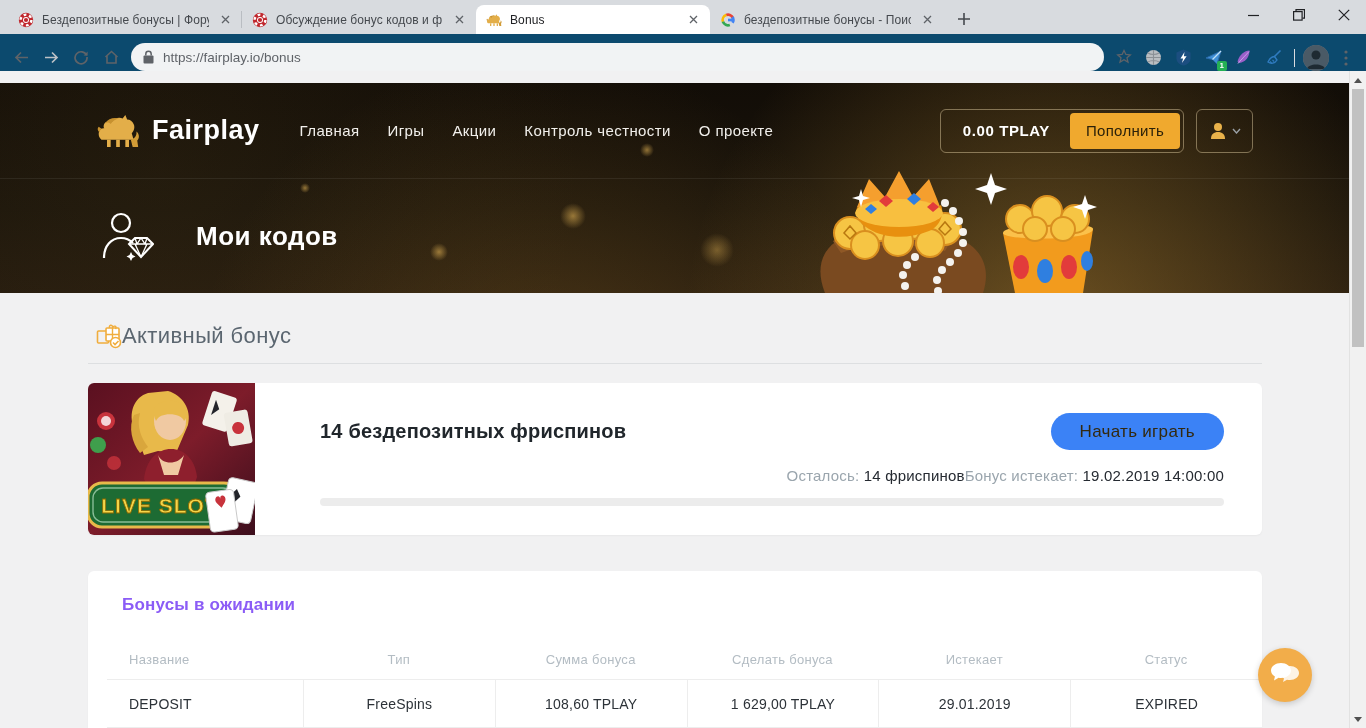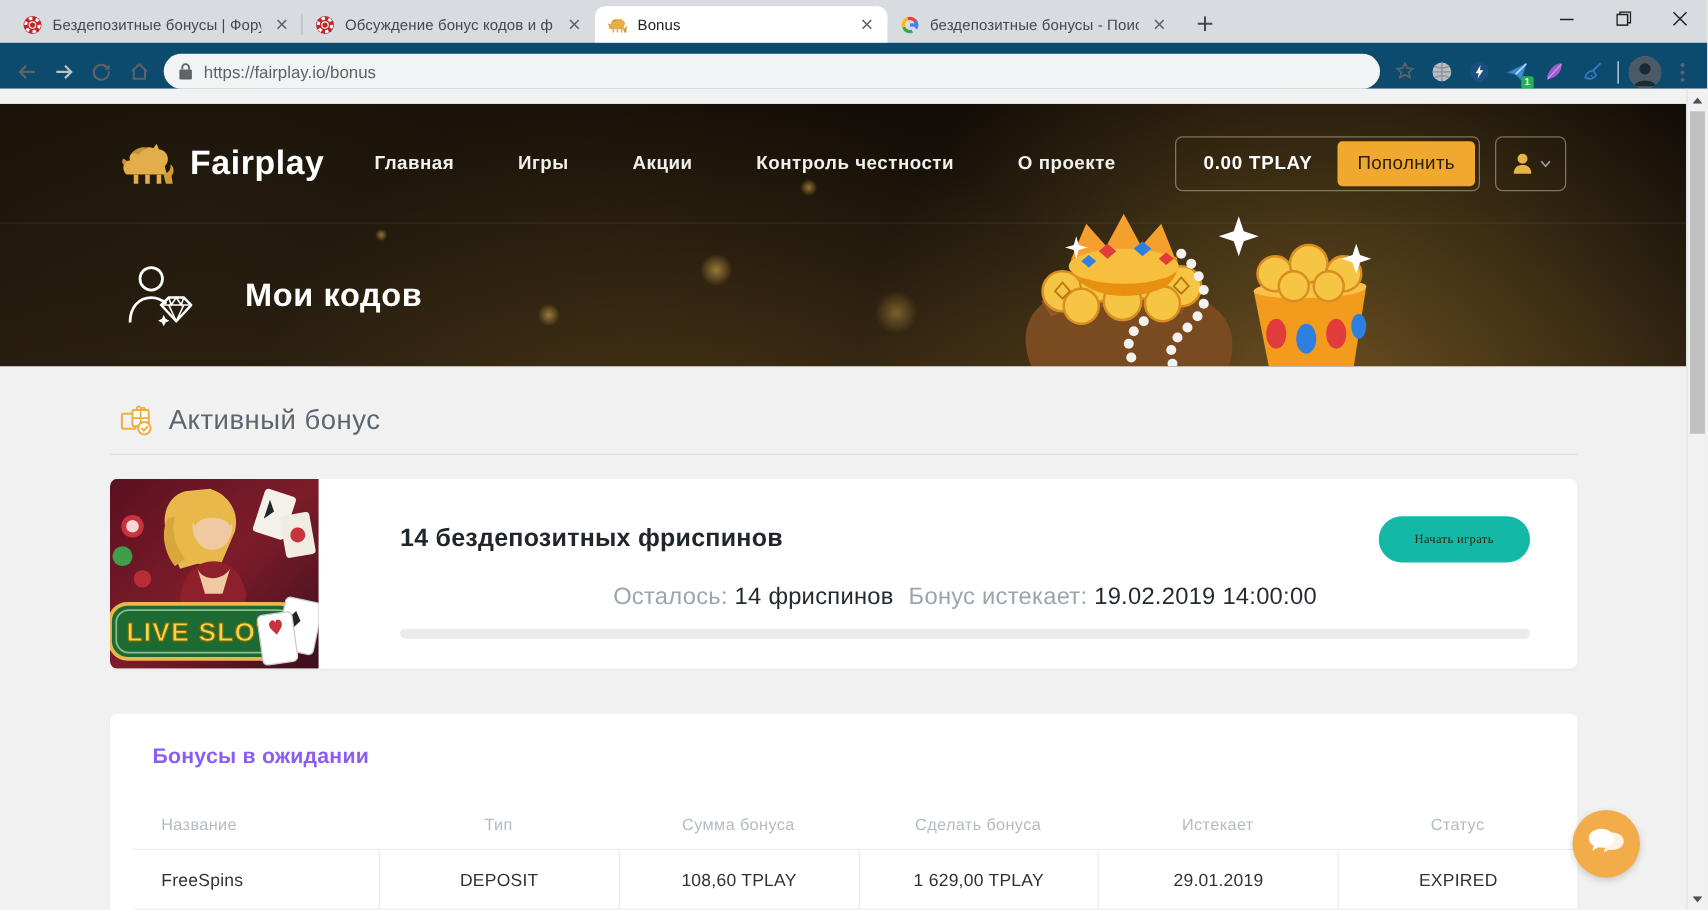--- a/index.html
+++ b/index.html
@@ -50,48 +50,48 @@
       radial-gradient(circle at 78% 115%, rgba(214,160,60,.40), rgba(214,160,60,0) 34%),
       radial-gradient(circle at 40% 150%, rgba(160,115,40,.30), rgba(160,115,40,0) 40%),
       radial-gradient(circle at 12% 40%, rgba(90,70,30,.18), rgba(90,70,30,0) 35%),
       linear-gradient(180deg, #120d07 0%, #1a140b 60%, #241a0e 100%);
   }
   .bokeh { position:absolute; border-radius:50%; background:radial-gradient(circle, rgba(240,190,90,.55), rgba(240,190,90,0) 70%); }
   .site-header { position:absolute; left:0; top:0; width:100%; height:96px; display:flex; align-items:center;
                  padding:0 96px; border-bottom:1px solid rgba(255,255,255,.07); }
   .brand { display:flex; align-items:center; gap:12px; }
   .brand-name { color:#fff; font-size:27px; font-weight:bold; letter-spacing:.5px; }
-  .main-nav { display:flex; gap:51px; margin-left:40px;font-weight:bold; }
+  .main-nav { display:flex; gap:28px; margin-left:40px; }
   .nav-item { color:#f2f0ec; font-size:15px; letter-spacing:.4px; cursor:pointer; white-space:nowrap; }
   .header-right { margin-left:auto; display:flex; align-items:center; gap:12px; }
   .balance-pill { height:44px; border:1px solid rgba(235,215,170,.45); border-radius:6px; display:flex; align-items:center;
                   padding:3px 3px 3px 22px; gap:20px; }
   .balance-amt { color:#fff; font-size:15px; font-weight:bold; letter-spacing:.6px; }
   .topup-btn { height:36px; padding:0 16px; background:#f0a92e; border:none; border-radius:4px;
                font-size:15px; color:#2b2109; font-family:inherit; letter-spacing:.3px; cursor:pointer; }
   .user-btn { width:57px; height:44px; border:1px solid rgba(235,215,170,.45); border-radius:6px;
               display:flex; align-items:center; justify-content:center; gap:4px; cursor:pointer; }
   .hero { position:absolute; left:0; top:96px; width:100%; height:114px; display:flex; align-items:center; padding:0 100px; }
   .hero-title { color:#fff; font-size:26px; letter-spacing:.5px; margin-left:42px; }
   .treasure { position:absolute; left:795px; top:62px; width:310px; height:148px; }
 
   
-  .section-head { position:absolute; left:96px; top:240px; display:flex; align-items:center; gap:13px; }
+  .section-head { position:absolute; left:96px; top:240px; display:flex; align-items:center; }
   .section-title { font-size:22px; color:#5b6670; letter-spacing:.4px; }
   .section-rule { position:absolute; left:88px; top:280px; width:1174px; height:1px; background:#dddfe1; }
 
   .card { position:absolute; left:88px; width:1174px; background:#fff; border-radius:6px; box-shadow:0 1px 2px rgba(0,0,0,.04); }
   .card-active { top:300px; height:152px; display:flex; overflow:hidden; }
   .game-img { width:167px; height:152px; flex:none; }
   .bonus-body { flex:1; padding:0 38px 0 65px; }
   .bonus-row1 { display:flex; align-items:center; justify-content:space-between; margin-top:30px; }
   .bonus-title { font-size:20px; font-weight:bold; color:#20262b; letter-spacing:.2px; }
-  .play-btn { height:37px; padding:0 29px; background:#14b8a6; border:none; border-radius:19px;
-              font-size:10px; color:#33290f; font-family:Liberation Serif, serif; letter-spacing:.3px; cursor:pointer; }
-  .bonus-row2 { display:flex; justify-content:center; margin-top:17px; font-size:19px; letter-spacing:.2px;gap:12px; }
+  .play-btn { height:37px; padding:0 29px; background:#3b82f6; border:none; border-radius:19px;
+              font-size:17px; color:#33290f; font-family:Liberation Sans, sans-serif; letter-spacing:.3px; cursor:pointer; }
+  .bonus-row2 { display:flex; justify-content:flex-end; margin-top:17px; font-size:15px; letter-spacing:.2px; }
   .lbl { color:#9aa5ad; }
   .val { color:#252a31; }
   .progress-track { margin-top:14px; height:8px; background:#ececec; border-radius:4px; overflow:hidden; }
   .progress-fill { height:100%; background:#f6b23f; width:0; border-radius:4px; }
 
   .card-pending { top:488px; height:240px; padding-top:24px; }
   .pending-title { font-size:17px; font-weight:bold; color:#8b5cf6; letter-spacing:.2px; padding-left:34px; }
   .ptable { margin-top:24px; width:100%; }
   .prow { display:grid; grid-template-columns:196px repeat(5, 1fr); align-items:center;margin-left:19px; }
   .prow-head { height:40px; }
@@ -501,22 +501,22 @@
         <div class="ptable">
           <div class="prow prow-head">
             <span class="phead-cell">Название</span>
             <span class="phead-cell">Тип</span>
             <span class="phead-cell">Сумма бонуса</span>
             <span class="phead-cell">Сделать бонуса</span>
             <span class="phead-cell">Истекает</span>
             <span class="phead-cell">Статус</span>
           </div>
           <div class="prow prow-data">
+            <span class="pcell">DEPOSIT</span>
             <span class="pcell">FreeSpins</span>
-            <span class="pcell">DEPOSIT</span>
             <span class="pcell">108,60 TPLAY</span>
             <span class="pcell">1 629,00 TPLAY</span>
             <span class="pcell">29.01.2019</span>
             <span class="pcell">EXPIRED</span>
           </div>
           <div class="prow prow-stub">
             <span class="pcell"></span>
               <span class="pcell"></span>
               <span class="pcell"></span>
             <span class="pcell"></span>

